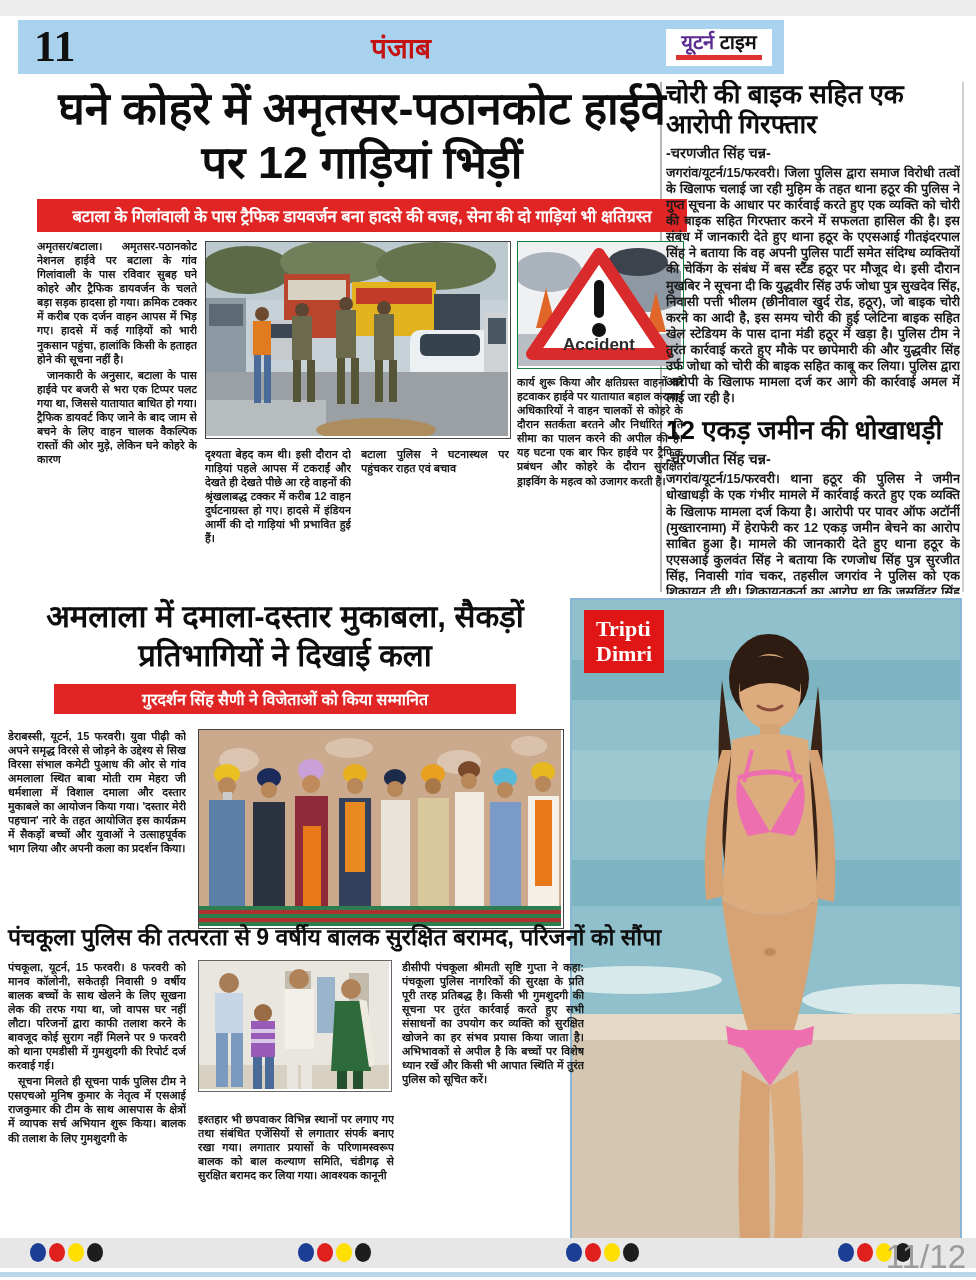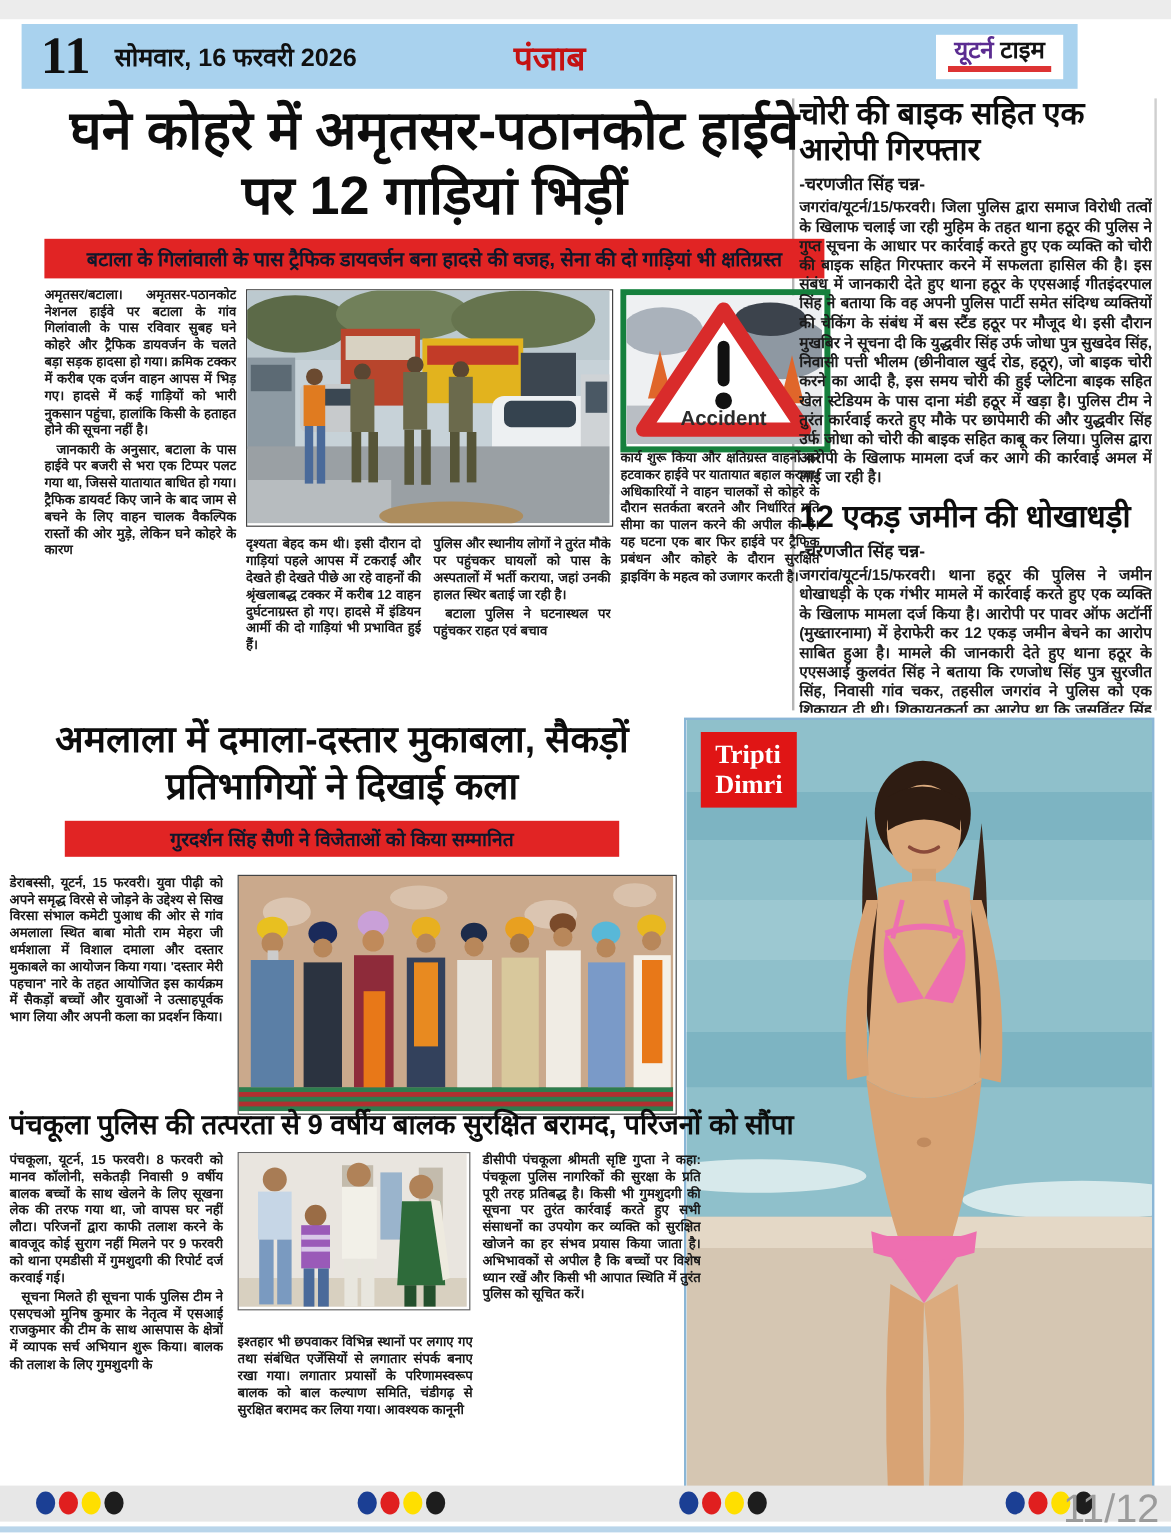--- a/index.html
+++ b/index.html
@@ -3,21 +3,21 @@
 <meta charset="utf-8">
 <style>
   html,body{margin:0;padding:0;background:#f2f2f2;}
   .page{position:relative;width:976px;height:1280px;background:#ffffff;overflow:hidden;
         font-family:"Liberation Sans","DejaVu Sans",sans-serif;color:#1a1a1a;}
   .top-strip{position:absolute;left:0;top:0;width:976px;height:16px;background:#ececec;}
   .bottom-line{position:absolute;left:0;top:1272px;width:976px;height:5px;background:#b9d5ea;}
   .page-edge{position:absolute;top:82px;width:1.5px;background:#b5b5b5;}
 
   
-  .header{position:absolute;left:18px;top:20px;width:880px;height:54px;background:#a9d2ee;
+  .header{position:absolute;left:18px;top:20px;width:766px;height:54px;background:#a9d2ee;
           display:flex;align-items:center;}
   .pagenum{font-family:"Liberation Serif","DejaVu Serif",serif;font-size:44px;font-weight:700;
            color:#101010;margin-left:16px;line-height:1;}
   .date{font-size:21px;font-weight:700;margin-left:20px;color:#101010;}
   .section{position:absolute;left:50%;transform:translateX(-50%);color:#c41212;
            font-size:28px;font-weight:800;}
   .masthead{margin-left:auto;margin-right:12px;background:#ffffff;padding:3px 10px 6px 10px;
             text-align:center;line-height:1;}
   .masthead .l1{font-size:20px;font-weight:800;}
   .masthead .purple{color:#5b2c91;}
@@ -25,28 +25,28 @@
   .tagline-bar{width:86px;height:5px;background:#d33;margin:3px auto 0 auto;}
 
   
   .body-txt{font-size:11px;line-height:1.28;font-weight:600;text-align:justify;overflow:hidden;}
   .body-txt p{margin:0 0 2px 0;}
   .body-txt p+p{text-indent:10px;}
 
   
   .lead{position:absolute;left:8px;top:82px;width:650px;margin-left:29px;}
   .lead h1{margin:0;text-align:center;font-size:45px;line-height:1.2;font-weight:800;color:#0d0d0d;}
-  .strap{margin-top:9px;background:#e12424;color:#0f172a;font-size:16.5px;font-weight:700;
+  .strap{margin-top:9px;background:#e12424;color:#ffffff;font-size:16.5px;font-weight:700;
          text-align:center;padding:5px 4px;}
   .lead-body{position:relative;margin-top:7px;height:344px;}
   .lead-col1{position:absolute;left:0;top:0;width:160px;height:340px;}
   .lead-photo{position:absolute;left:168px;top:2px;width:304px;height:196px;border:1px solid #444;}
   .lead-col2{position:absolute;left:168px;top:208px;width:146px;height:134px;}
   .lead-col3{position:absolute;left:324px;top:208px;width:148px;height:134px;}
-  .accident-box{position:absolute;left:480px;top:2px;width:165px;height:126px;border:5px solid #15803d;}
+  .accident-box{position:absolute;left:480px;top:2px;width:165px;height:126px;border:1px solid #15803d;}
   .lead-col4{position:absolute;left:480px;top:136px;width:166px;height:206px;}
 
   
   .rightcol{position:absolute;left:666px;top:80px;width:294px;height:514px;overflow:hidden;}
   .rightcol h2{margin:0 0 2px 0;font-size:26px;line-height:1.15;font-weight:800;color:#0d0d0d;}
   .byline{font-size:14.5px;font-weight:700;margin:2px 0 3px 0;}
   .right-body{font-size:12.8px;line-height:1.26;font-weight:600;text-align:justify;}
   .rightcol .second{margin-top:10px;}
 
   
@@ -83,21 +83,20 @@
   .page-indicator{position:absolute;right:10px;top:1238px;font-size:33px;color:#9b9b9b;z-index:5;}
 </style>
 </head>
 <body>
 
 <div class="page">
   <div class="top-strip"></div>
 
   <div class="header">
     <div class="pagenum">11</div>
-    <div class="date">सोमवार, 16 फरवरी 2026</div>
     <div class="section">पंजाब</div>
     <div class="masthead">
       <div class="l1">
         <span class="purple">यूटर्न</span>
         <span class="black">टाइम</span>
       </div>
       <div class="tagline-bar"></div>
     </div>
   </div>
 
@@ -158,21 +157,20 @@
           <rect x="47" y="79" width="18" height="34" fill="#e07b20"></rect>
           <rect x="48" y="113" width="7" height="48" fill="#4a6a9a"></rect>
           <rect x="58" y="113" width="7" height="48" fill="#4a6a9a"></rect>
         </svg>
       </div>
 
       <div class="body-txt lead-col2">
         <p>दृश्यता बेहद कम थी। इसी दौरान दो गाड़ियां पहले आपस में टकराईं और देखते ही देखते पीछे आ रहे वाहनों की श्रृंखलाबद्ध टक्कर में करीब 12 वाहन दुर्घटनाग्रस्त हो गए। हादसे में इंडियन आर्मी की दो गाड़ियां भी प्रभावित हुई हैं।</p>
       </div>
       <div class="body-txt lead-col3">
-        <p>पुलिस और स्थानीय लोगों ने तुरंत मौके पर पहुंचकर घायलों को पास के अस्पतालों में भर्ती कराया, जहां उनकी हालत स्थिर बताई जा रही है।</p>
         <p>बटाला पुलिस ने घटनास्थल पर पहुंचकर राहत एवं बचाव</p>
       </div>
 
       <div class="accident-box">
         <svg width="163" height="124" viewBox="0 0 163 124">
           <rect x="0" y="0" width="163" height="124" fill="#eef0f2"></rect>
           <ellipse cx="30" cy="30" rx="34" ry="20" fill="#aab2bb"></ellipse>
           <ellipse cx="130" cy="44" rx="40" ry="26" fill="#8e98a2"></ellipse>
           <ellipse cx="120" cy="20" rx="30" ry="14" fill="#3c434c"></ellipse>
           <polygon points="18,86 28,46 38,86" fill="#e0662a"></polygon>

